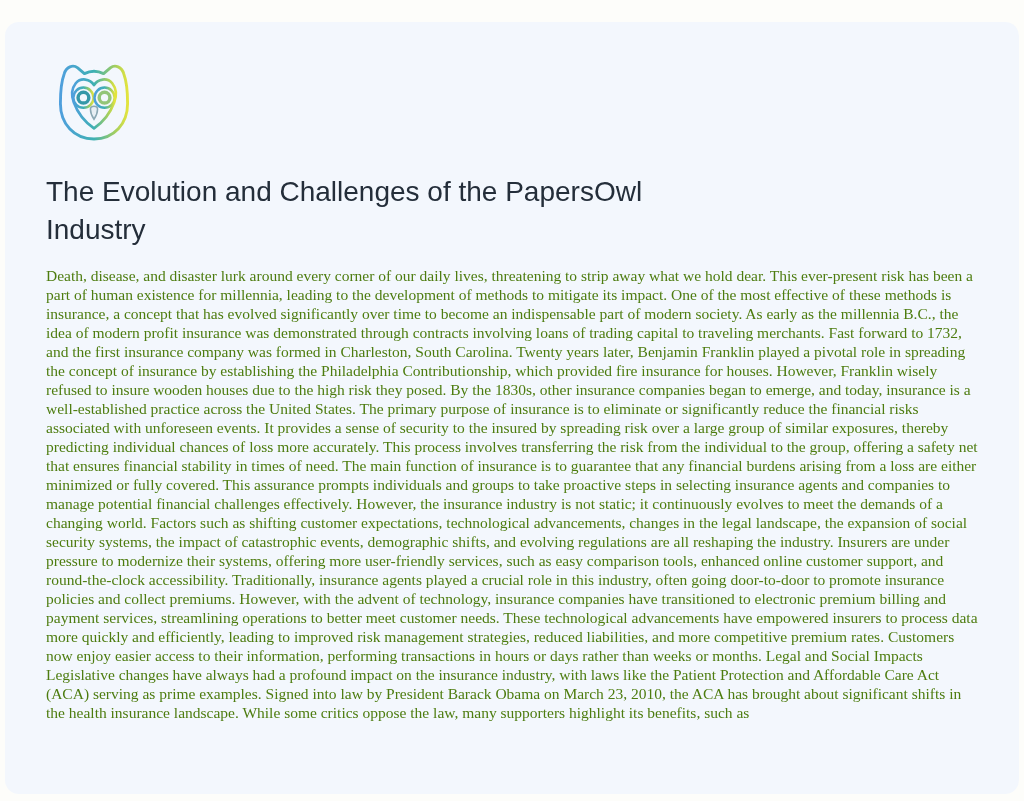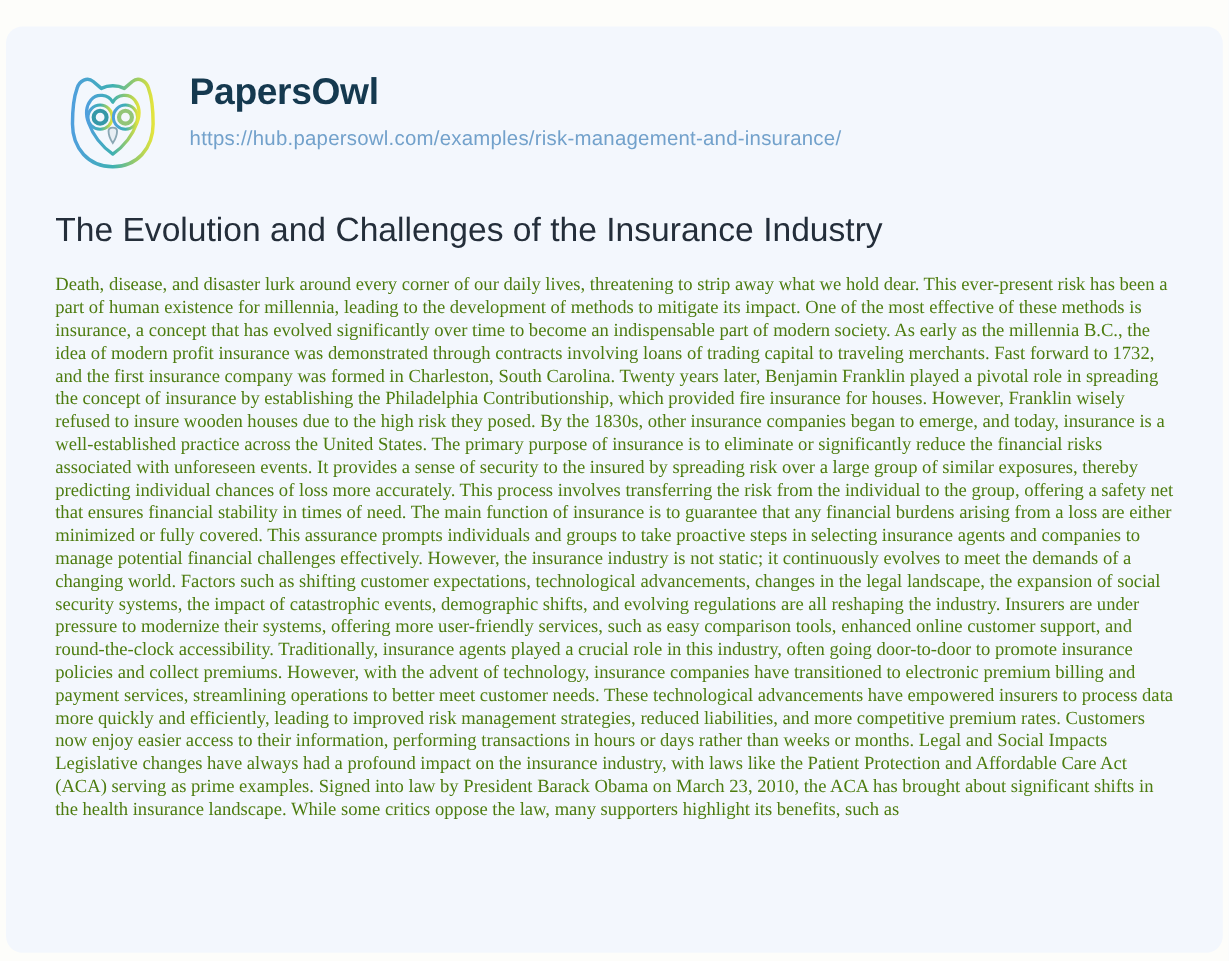--- a/index.html
+++ b/index.html
@@ -92,23 +92,19 @@
         <circle cx="39" cy="46" r="10.5" fill="none" stroke="url(#owlGrad)" stroke-width="2.6"></circle>
         <circle cx="61" cy="46" r="10.5" fill="none" stroke="url(#owlGrad)" stroke-width="2.6"></circle>
 
         <circle cx="39" cy="46" r="5.6" fill="none" stroke="#3598a8" stroke-width="3.6"></circle>
         <circle cx="61" cy="46" r="5.6" fill="none" stroke="#93c578" stroke-width="3.6"></circle>
 
         <path d="M 50,55 C 48,55 46.3,56 46.3,58 C 46.3,61.5 48,65.5 50,68.5
                  C 52,65.5 53.7,61.5 53.7,58 C 53.7,56 52,55 50,55 Z" fill="#e7eef4" stroke="#8aa7b4" stroke-width="1.6"></path>
       </svg>
     </div>
-    <div class="brand-block">
-      <div class="brand-name">PapersOwl</div>
-      <div class="brand-url">https://hub.papersowl.com/examples/risk-management-and-insurance/</div>
-    </div>
   </div>
 
-  <h1 class="article-title">The Evolution and Challenges of the Insurance Industry</h1>
+  <h1 class="article-title">The Evolution and Challenges of the PapersOwl Industry</h1>
 
   <p class="article-body">Death, disease, and disaster lurk around every corner of our daily lives, threatening to strip away what we hold dear. This ever-present risk has been a part of human existence for millennia, leading to the development of methods to mitigate its impact. One of the most effective of these methods is insurance, a concept that has evolved significantly over time to become an indispensable part of modern society. As early as the millennia B.C., the idea of modern profit insurance was demonstrated through contracts involving loans of trading capital to traveling merchants. Fast forward to 1732, and the first insurance company was formed in Charleston, South Carolina. Twenty years later, Benjamin Franklin played a pivotal role in spreading the concept of insurance by establishing the Philadelphia Contributionship, which provided fire insurance for houses. However, Franklin wisely refused to insure wooden houses due to the high risk they posed. By the 1830s, other insurance companies began to emerge, and today, insurance is a well-established practice across the United States. The primary purpose of insurance is to eliminate or significantly reduce the financial risks associated with unforeseen events. It provides a sense of security to the insured by spreading risk over a large group of similar exposures, thereby predicting individual chances of loss more accurately. This process involves transferring the risk from the individual to the group, offering a safety net that ensures financial stability in times of need. The main function of insurance is to guarantee that any financial burdens arising from a loss are either minimized or fully covered. This assurance prompts individuals and groups to take proactive steps in selecting insurance agents and companies to manage potential financial challenges effectively. However, the insurance industry is not static; it continuously evolves to meet the demands of a changing world. Factors such as shifting customer expectations, technological advancements, changes in the legal landscape, the expansion of social security systems, the impact of catastrophic events, demographic shifts, and evolving regulations are all reshaping the industry. Insurers are under pressure to modernize their systems, offering more user-friendly services, such as easy comparison tools, enhanced online customer support, and round-the-clock accessibility. Traditionally, insurance agents played a crucial role in this industry, often going door-to-door to promote insurance policies and collect premiums. However, with the advent of technology, insurance companies have transitioned to electronic premium billing and payment services, streamlining operations to better meet customer needs. These technological advancements have empowered insurers to process data more quickly and efficiently, leading to improved risk management strategies, reduced liabilities, and more competitive premium rates. Customers now enjoy easier access to their information, performing transactions in hours or days rather than weeks or months. Legal and Social Impacts Legislative changes have always had a profound impact on the insurance industry, with laws like the Patient Protection and Affordable Care Act (ACA) serving as prime examples. Signed into law by President Barack Obama on March 23, 2010, the ACA has brought about significant shifts in the health insurance landscape. While some critics oppose the law, many supporters highlight its benefits, such as</p>
 
 </div>
 
 </body></html>

